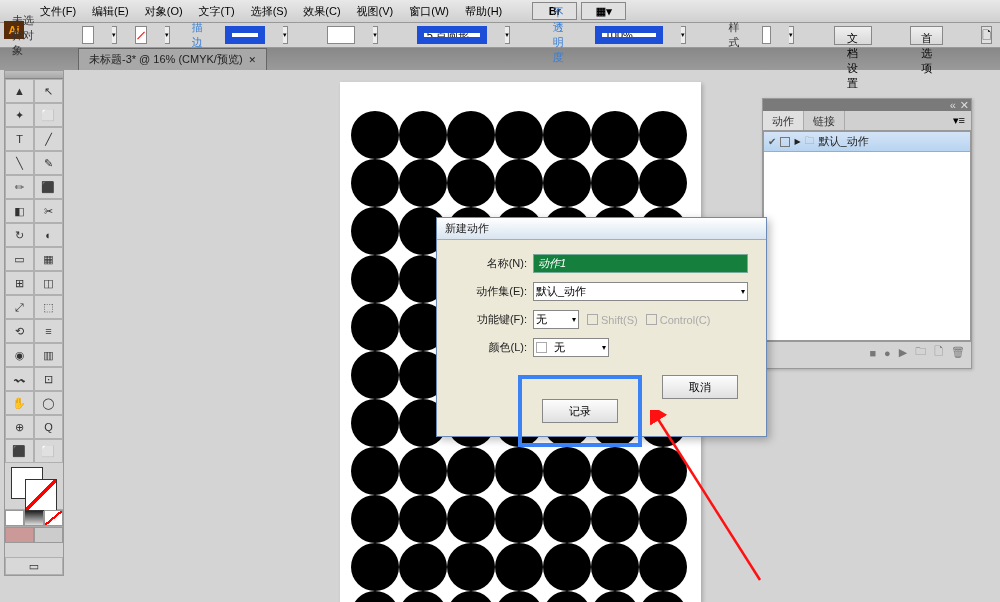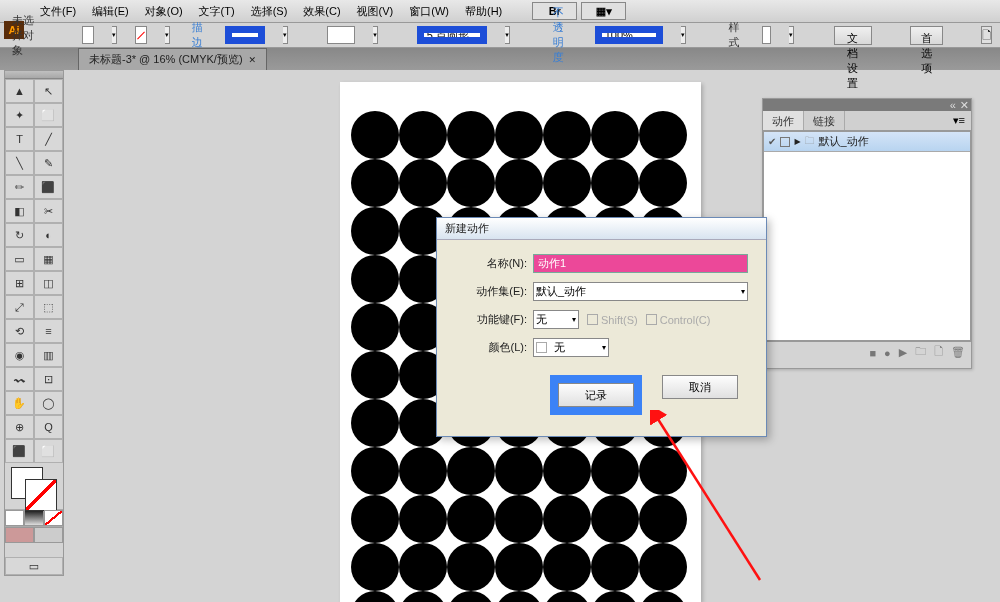--- a/index.html
+++ b/index.html
@@ -57,28 +57,28 @@
 .ar-fold { color: #888; font-size: 10px; }
 .panel-footer { height: 22px; border-top: 1px solid #999; display: flex; align-items: center; justify-content: flex-end; gap: 8px; padding: 0 6px; color: #888; background: #d4d4d4; }
 .pf-icon { font-size: 11px; color: #777; }
 
 .dialog { position: absolute; left: 436px; top: 217px; width: 331px; height: 220px; background: #ece9d8; border: 1px solid #6b8ab6; box-shadow: 3px 3px 8px rgba(0,0,0,0.25); }
 .dialog-title { height: 22px; background: linear-gradient(#fff,#d8e4f0); border-bottom: 1px solid #aab; padding: 0 8px; display: flex; align-items: center; color: #222; }
 .dialog-body { padding: 14px 18px; }
 .drow { display: flex; align-items: center; margin-bottom: 9px; }
 .dlabel { width: 78px; text-align: right; padding-right: 6px; color: #222; }
 .dinput { flex: 1; height: 19px; border: 1px solid #7a9; background: #fff; padding: 0 4px; }
-.dinput.highlighted { background: #ec4899; color: #fff; }
+.dinput.highlighted { background: #15803d; color: #fff; font-style: italic; }
 .dselect { height: 19px; border: 1px solid #888; background: #fff; padding: 0 2px; display: inline-flex; align-items: center; gap: 4px; }
 .dselect .arrow { font-size: 8px; margin-left: auto; }
 .dim { color: #aaa; }
 .dcheck { width: 11px; height: 11px; border: 1px solid #aaa; display: inline-block; margin-right: 3px; }
 .dlg-buttons { display: flex; justify-content: flex-end; gap: 20px; margin-top: 18px; padding-right: 10px; }
 .dlg-btn { width: 76px; height: 24px; border: 1px solid #888; background: linear-gradient(#fdfdfd,#e0e0e0); }
-.highlight-box { border: 8px solid #3b82f6; padding: 0; display: inline-block; }
+.highlight-box { border: 4px solid #3b82f6; padding: 20px; display: inline-block; }
 
 .arrow-line { position: absolute; left: 650px; top: 410px; width: 130px; height: 180px; pointer-events: none; }
 </style>
 </head>
 <body>
 
 <div class="menubar">
   <div class="logo">Ai</div>
   <div class="menu-item">文件(F)</div>
   <div class="menu-item">编辑(E)</div>

